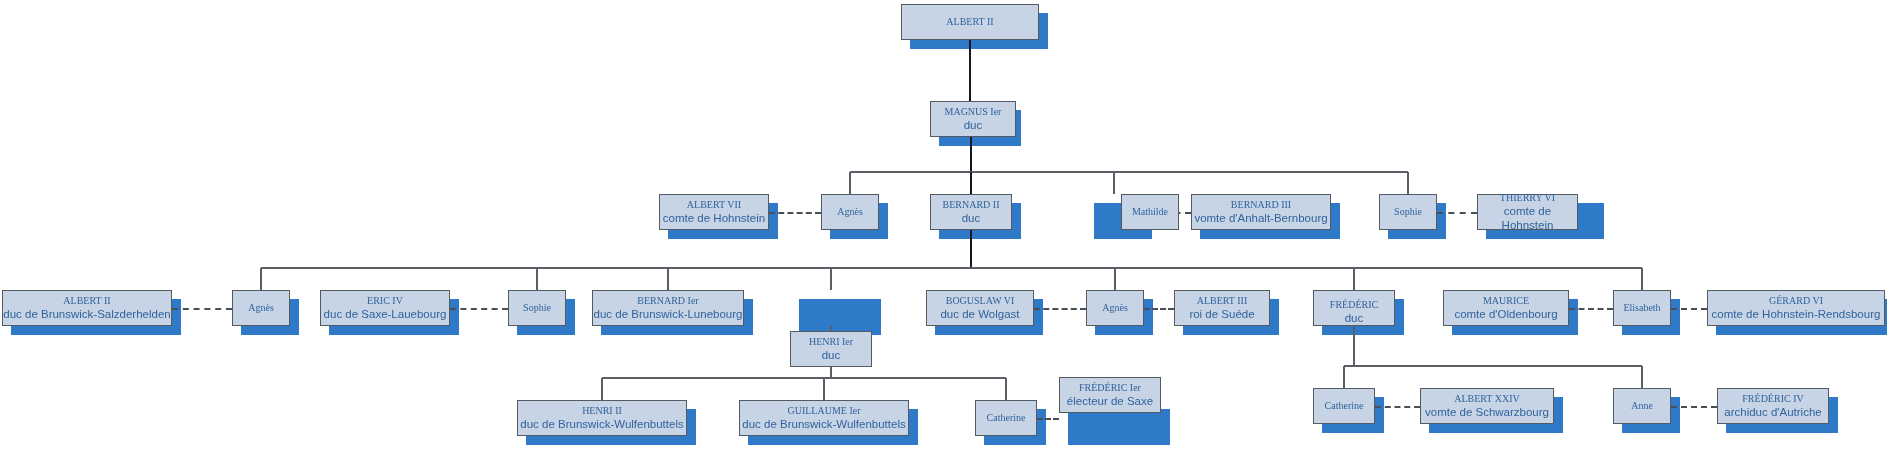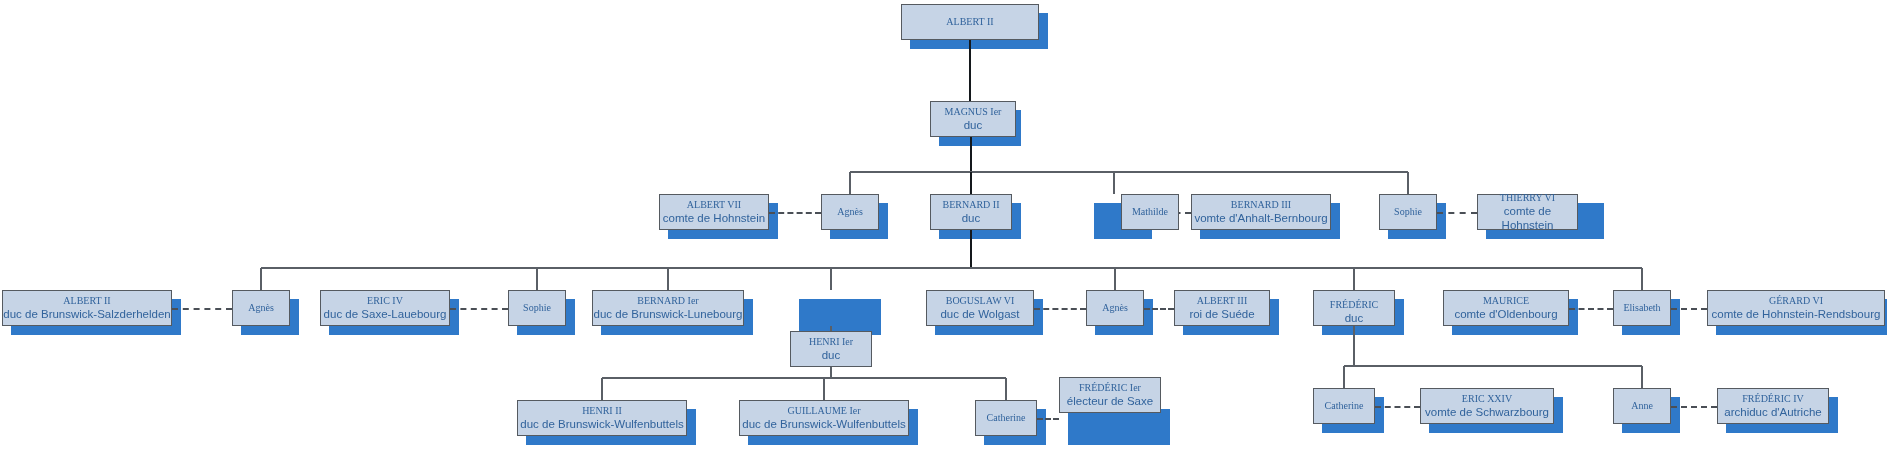--- a/index.html
+++ b/index.html
@@ -182,21 +182,21 @@
     <div class="node" style="left:1059px;top:377px;width:102px;height:36px;">
       <span class="l1">FRÉDÉRIC Ier</span>
       <span class="l2">électeur de Saxe</span>
     </div>
     <div class="shadow" style="left:1322px;top:397px;width:62px;height:36px;"></div>
     <div class="node" style="left:1313px;top:388px;width:62px;height:36px;">
       <span class="l1">Catherine</span>
     </div>
     <div class="shadow" style="left:1429px;top:397px;width:134px;height:36px;"></div>
     <div class="node" style="left:1420px;top:388px;width:134px;height:36px;">
-      <span class="l1">ERIC XXIV</span>
+      <span class="l1">ALBERT XXIV</span>
       <span class="l2">vomte de Schwarzbourg</span>
     </div>
     <div class="shadow" style="left:1622px;top:397px;width:58px;height:36px;"></div>
     <div class="node" style="left:1613px;top:388px;width:58px;height:36px;">
       <span class="l1">Anne</span>
     </div>
     <div class="shadow" style="left:1726px;top:397px;width:112px;height:36px;"></div>
     <div class="node" style="left:1717px;top:388px;width:112px;height:36px;">
       <span class="l1">FRÉDÉRIC IV</span>
       <span class="l2">archiduc d'Autriche</span>

